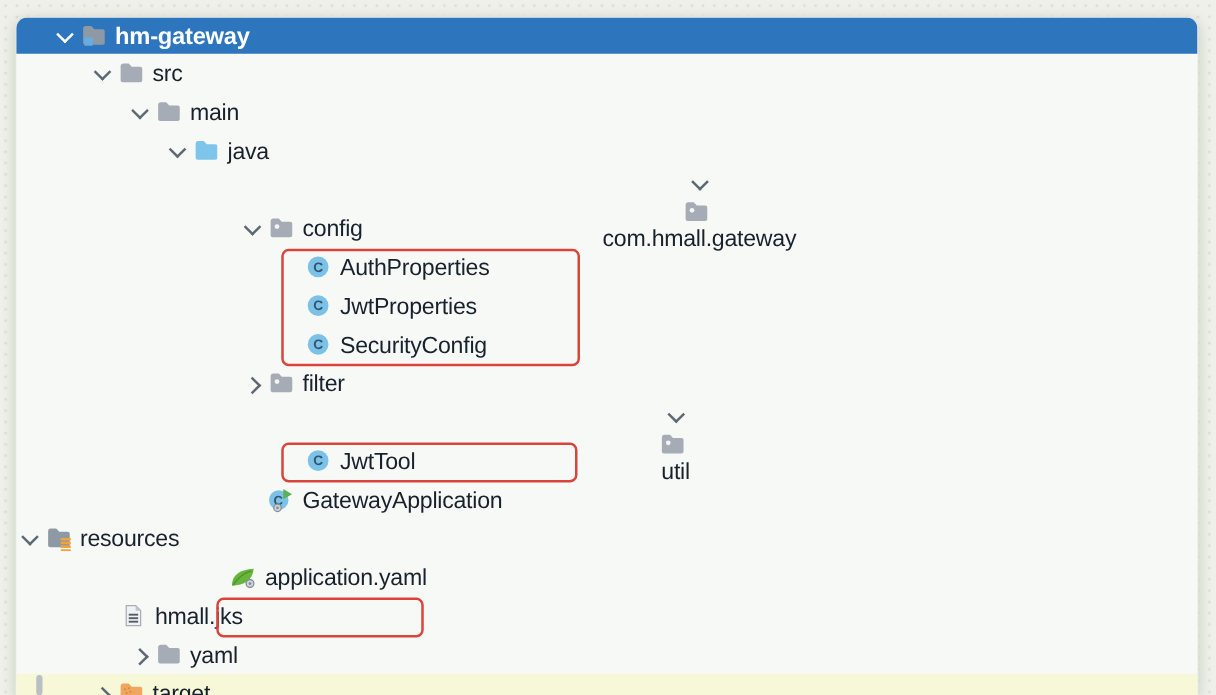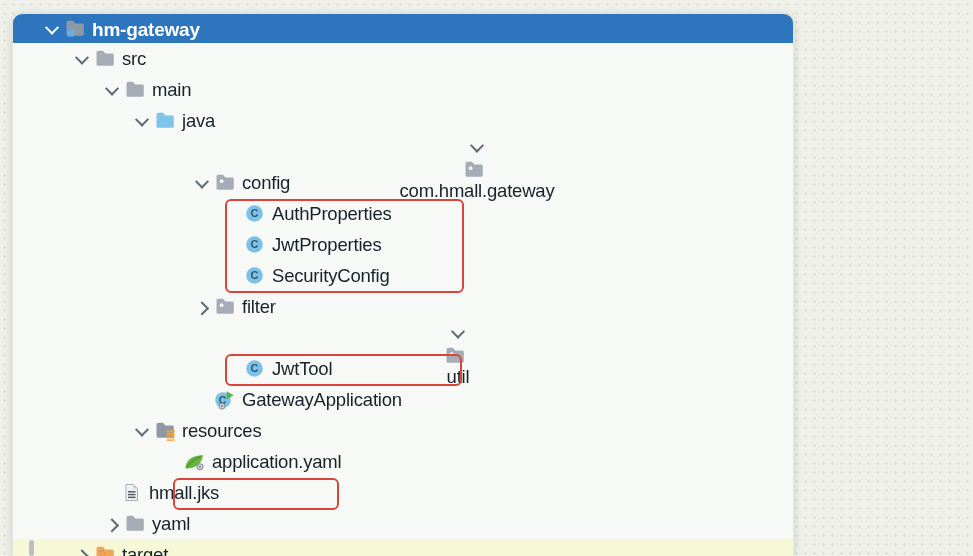--- a/index.html
+++ b/index.html
@@ -4,21 +4,21 @@
 <style>
   html,body{margin:0;padding:0;}
   body{
     width:973px;height:556px;position:relative;overflow:hidden;
     font-family:"Liberation Sans",sans-serif;
     background-color:#eef0e9;
     background-image:radial-gradient(#dbe0d3 1px, transparent 1.3px);
     background-size:9px 9px;
   }
   .window{
-    position:absolute;left:13px;top:14px;width:780px;height:542px;
+    position:absolute;left:13px;top:14px;width:945px;height:542px;
     background:#f7f9f6;border-radius:9px 9px 0 0;overflow:hidden;
     box-shadow:0 0 0 1px #e3e6dd,0 2px 10px rgba(90,100,80,.28);
   }
   .tree{position:relative;width:100%;height:100%;}
   .row{display:flex;align-items:center;height:31px;white-space:nowrap;position:relative;}
   .row.root{height:29px;background:var(--sel,#2d76bd);}
   .chev{width:22px;height:20px;display:inline-flex;align-items:center;justify-content:center;flex:0 0 22px;}
   .arrow{width:8px;height:8px;border:solid #5d6a74;border-width:0 2.2px 2.2px 0;display:inline-block;}
   .arrow.down{transform:rotate(45deg) translate(-1px,-1px);}
   .arrow.right{transform:rotate(-45deg) translate(-1px,1px);}
@@ -174,21 +174,21 @@
           <svg width="21" height="20" viewBox="0 0 21 20" style="overflow:visible">
             <circle cx="9" cy="10" r="7.8" fill="#7cc2e8"></circle>
             <text x="8.6" y="13.8" text-anchor="middle" font-size="10.5" font-weight="700" font-family="Liberation Sans, sans-serif" fill="#33566b">C</text>
             <polygon points="12.6,1.2 19.6,5.3 12.6,9.4" fill="#5bb254"></polygon>
             <circle cx="8" cy="16.2" r="3" fill="#ccd2d8" stroke="#848e98" stroke-width="1"></circle>
             <circle cx="8" cy="16.2" r="1.1" fill="#848e98"></circle>
           </svg>
         </span>
         <span class="label">GatewayApplication</span>
       </div>
-      <div class="row" style="padding-left: 118px;">
+      <div class="row" style="">
         <span class="chev">
           <i class="arrow down"></i>
         </span>
         <span class="icon">
           <svg width="20" height="19" viewBox="0 0 20 19" style="overflow:visible">
             <path d="M1.5 4.2 C1.5 2.6 2.2 1.8 3.8 1.8 L8 1.8 L10.4 4.4 L17 4.4 C18.2 4.4 18.8 5 18.8 6.2 L18.8 15 C18.8 16.2 18.2 16.8 17 16.8 L3.3 16.8 C2.1 16.8 1.5 16.2 1.5 15 Z" fill="#8f99a4"></path>
             <g fill="#f0a43a">
               <rect x="11.6" y="9.4" width="8" height="2"></rect>
               <rect x="11.6" y="12.4" width="8" height="2"></rect>
               <rect x="11.6" y="15.4" width="8" height="2"></rect>
@@ -203,21 +203,21 @@
         <span class="icon">
           <svg width="23" height="19" viewBox="0 0 23 19" style="overflow:visible">
             <path d="M2.5 16.5 C2.5 8 9 3.5 20 3 C19 12 12.5 16.5 2.5 16.5 Z" fill="#68b53c"></path>
             <path d="M3.5 16 C7 10.5 12 6.5 18 4.6" stroke="#4f9530" stroke-width="1.2" fill="none"></path>
             <circle cx="17" cy="14.8" r="3.1" fill="#cfd5da" stroke="#7e8893" stroke-width="1"></circle>
             <circle cx="17" cy="14.8" r="1.1" fill="#7e8893"></circle>
           </svg>
         </span>
         <span class="label">application.yaml</span>
       </div>
-      <div class="row" style="padding-left: 85px;">
+      <div class="row" style="padding-left: 60px;">
         <span class="chev"></span>
         <span class="icon">
           <svg width="17" height="19" viewBox="0 0 17 19">
             <path d="M3 1.5 H10.5 L14.5 5.5 V17.5 H3 Z" fill="#f0f2f4" stroke="#a6adb5" stroke-width="1"></path>
             <path d="M10.5 1.5 L14.5 5.5 H10.5 Z" fill="#bfc6cd"></path>
             <g fill="#515d68">
               <rect x="5" y="8" width="7.5" height="1.5"></rect>
               <rect x="5" y="10.8" width="7.5" height="1.5"></rect>
               <rect x="5" y="13.6" width="7.5" height="1.5"></rect>
             </g>

